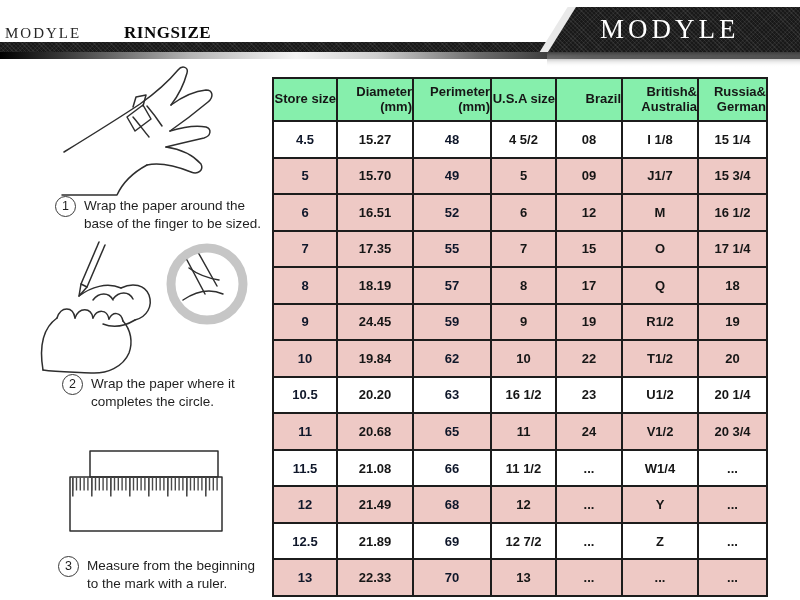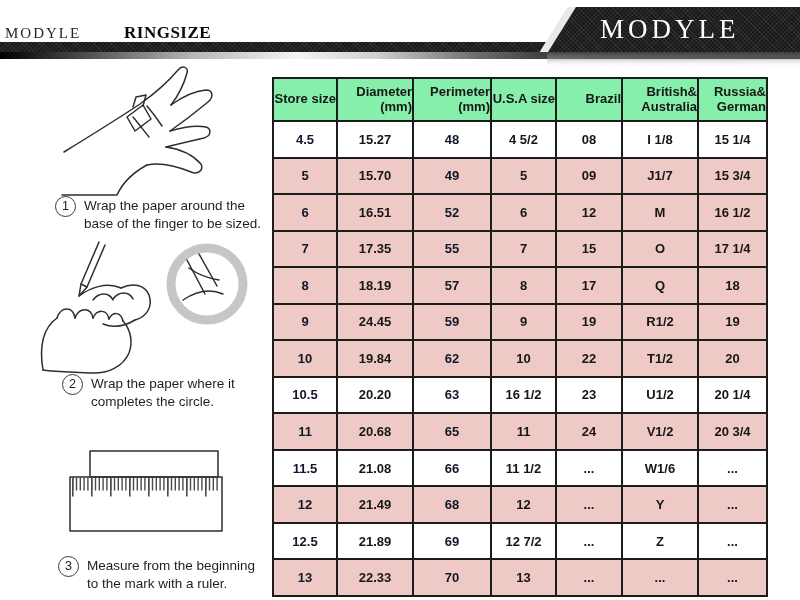--- a/index.html
+++ b/index.html
@@ -242,21 +242,21 @@
         <td class="col4">24</td>
         <td class="col5">V1/2</td>
         <td class="col6">20 3/4</td>
       </tr>
       <tr>
         <td class="col0 red">11.5</td>
         <td class="col1">21.08</td>
         <td class="col2 red">66</td>
         <td class="col3">11 1/2</td>
         <td class="col4">...</td>
-        <td class="col5">W1/6</td>
+        <td class="col5">W1/4</td>
         <td class="col6">...</td>
       </tr>
       <tr class="pink">
         <td class="col0 red">12</td>
         <td class="col1">21.49</td>
         <td class="col2 red">68</td>
         <td class="col3">12</td>
         <td class="col4">...</td>
         <td class="col5">Y</td>
         <td class="col6">...</td>

